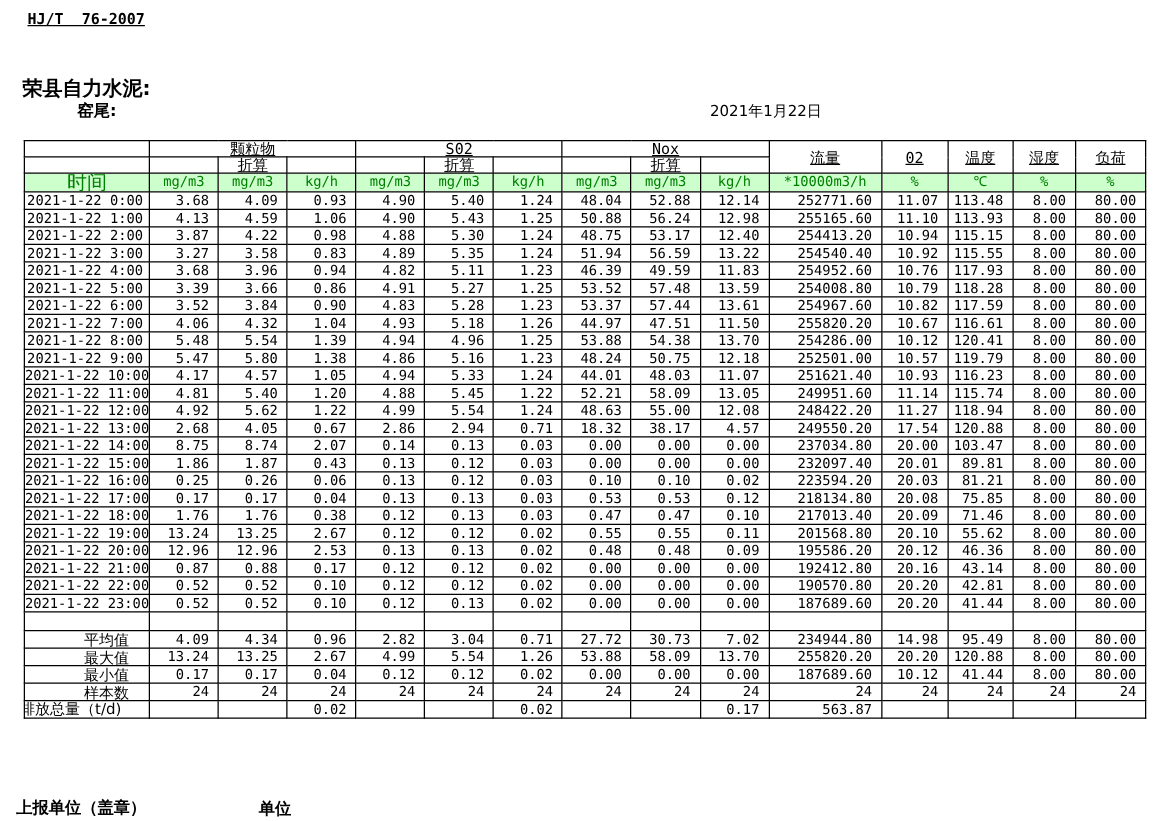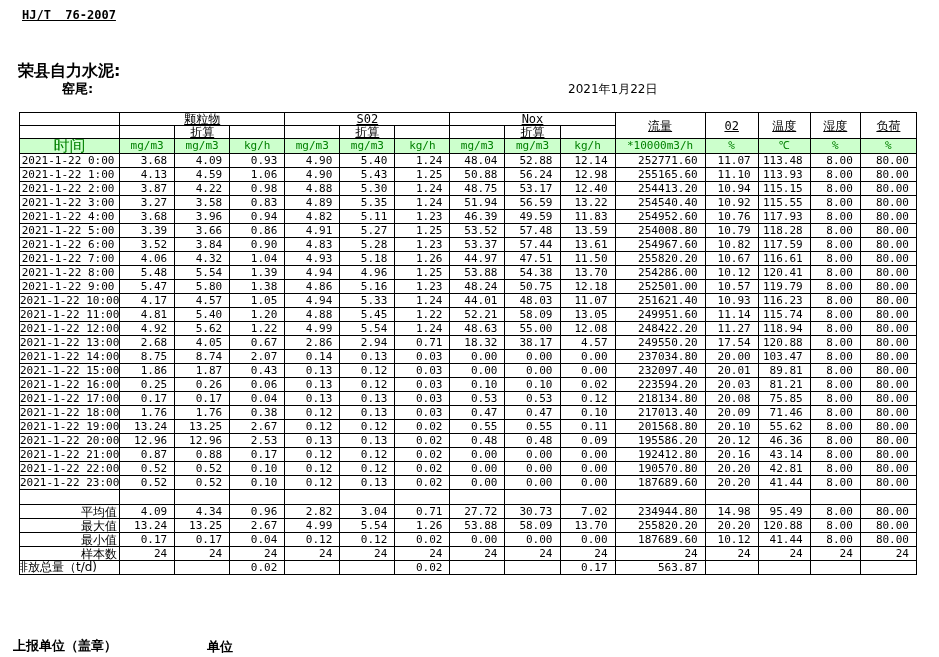--- a/index.html
+++ b/index.html
@@ -16,21 +16,21 @@
   table.report { position: absolute; left: 19px; top: 112px; width: 898px; border-collapse: collapse; table-layout: fixed; font-size: 11px; }
   table.report td { border: 1px solid #000; overflow: hidden; white-space: nowrap; font-family: "DejaVu Sans Mono", "Liberation Mono", monospace; line-height: 12px; }
 
   tr.h1 td, tr.h2 td { height: 12px; text-align: center; text-decoration: underline; }
   td.group { font-family: "DejaVu Sans", "Liberation Sans", sans-serif; font-size: 12px; }
   tr.units td { height: 15px; text-align: center; background: var(--units-bg, #ccffcc); color: var(--units-fg, #008000); }
   td.units-cn { font-family: "DejaVu Sans", "Liberation Sans", sans-serif; font-size: 16px; }
 
   td.c-time { height: 14px; text-align: center; padding-right: 3px; }
   td.c-num  { height: 14px; text-align: right; padding-right: 7px; }
-  td.c-label { height: 14px; text-align: right; padding-right: 2px; font-family: "DejaVu Sans", "Liberation Sans", sans-serif; font-size: 12px; }
+  td.c-label { height: 14px; text-align: right; padding-right: 16px; font-family: "DejaVu Sans", "Liberation Sans", sans-serif; font-size: 12px; }
   tr.spacer td { height: 15px; }
 
   td.total-label { position: relative; overflow: visible; }
   td.total-label span { position: absolute; left: -16px; bottom: 1px; white-space: nowrap; font-family: "DejaVu Sans", "Liberation Sans", sans-serif; font-size: 12px; }
 
   .foot-1 { position: absolute; left: 13px; top: 617px; font-size: 12px; font-weight: bold; }
   .foot-2 { position: absolute; left: 13px; top: 637px; font-size: 13px; font-weight: bold; }
   .foot-unit { position: absolute; left: 207px; top: 638px; font-size: 13px; font-weight: bold; }
 </style>
 </head>

